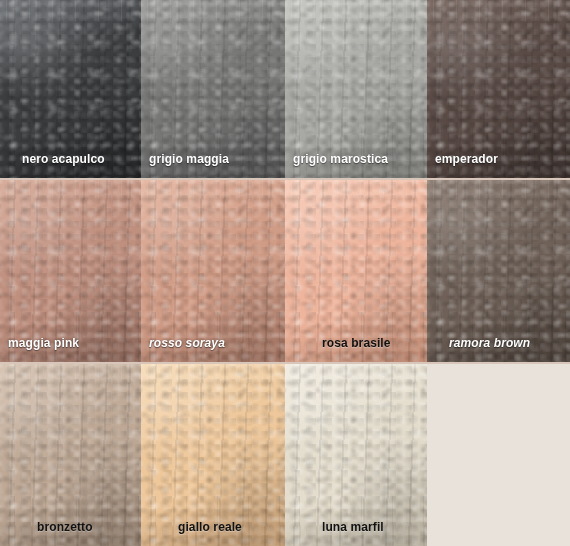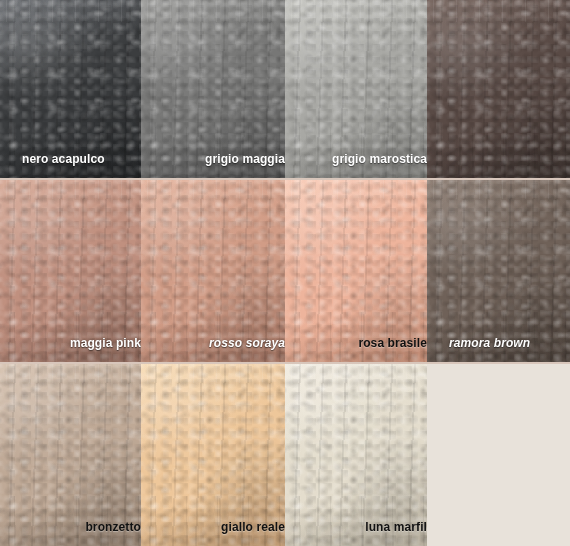--- a/index.html
+++ b/index.html
@@ -89,23 +89,23 @@
     letter-spacing:.1px;
     white-space:nowrap;
     z-index:4;
     line-height:1;
   }
   .swatch-label.align-left{
     left:22px;
     text-align:left;
   }
   .swatch-label.align-center{
-    left:1px;
+    left:8px;
     right:0;
-    text-align:right;
+    text-align:left;
   }
   .swatch-label.light{
     color:#ffffff;
     text-shadow:0 1px 1px rgba(0,0,0,.45), 0 0 2px rgba(0,0,0,.30);
   }
   .swatch-label.dark{
     color:#111111;
     text-shadow:0 1px 1px rgba(255,255,255,.35);
     padding-left:29px;
   }
@@ -146,20 +146,21 @@
         <div class="tex t2"></div>
         <div class="tex vign"></div>
         <span class="swatch-label light align-center">grigio marostica</span>
       </div>
       <div class="swatch" style="background: linear-gradient(160deg, rgb(117, 99, 92) 0%, rgb(89, 74, 69) 38%, rgb(89, 74, 69) 62%, rgb(70, 58, 54) 100%);">
         <div class="tex t4"></div>
         <div class="tex t3"></div>
         <div class="tex t1"></div>
         <div class="tex t2"></div>
         <div class="tex vign"></div>
+        <span class="swatch-label light align-center">emperador</span>
       </div>
       <div class="swatch" style="background: linear-gradient(160deg, rgb(214, 168, 149) 0%, rgb(192, 144, 127) 38%, rgb(192, 144, 127) 62%, rgb(166, 122, 107) 100%);">
         <div class="tex t4"></div>
         <div class="tex t3"></div>
         <div class="tex t1"></div>
         <div class="tex t2"></div>
         <div class="tex vign"></div>
         <span class="swatch-label light align-center">maggia pink</span>
       </div>
       <div class="swatch" style="background: linear-gradient(160deg, rgb(228, 180, 158) 0%, rgb(209, 156, 134) 38%, rgb(209, 156, 134) 62%, rgb(187, 134, 114) 100%); font-style: italic;">

